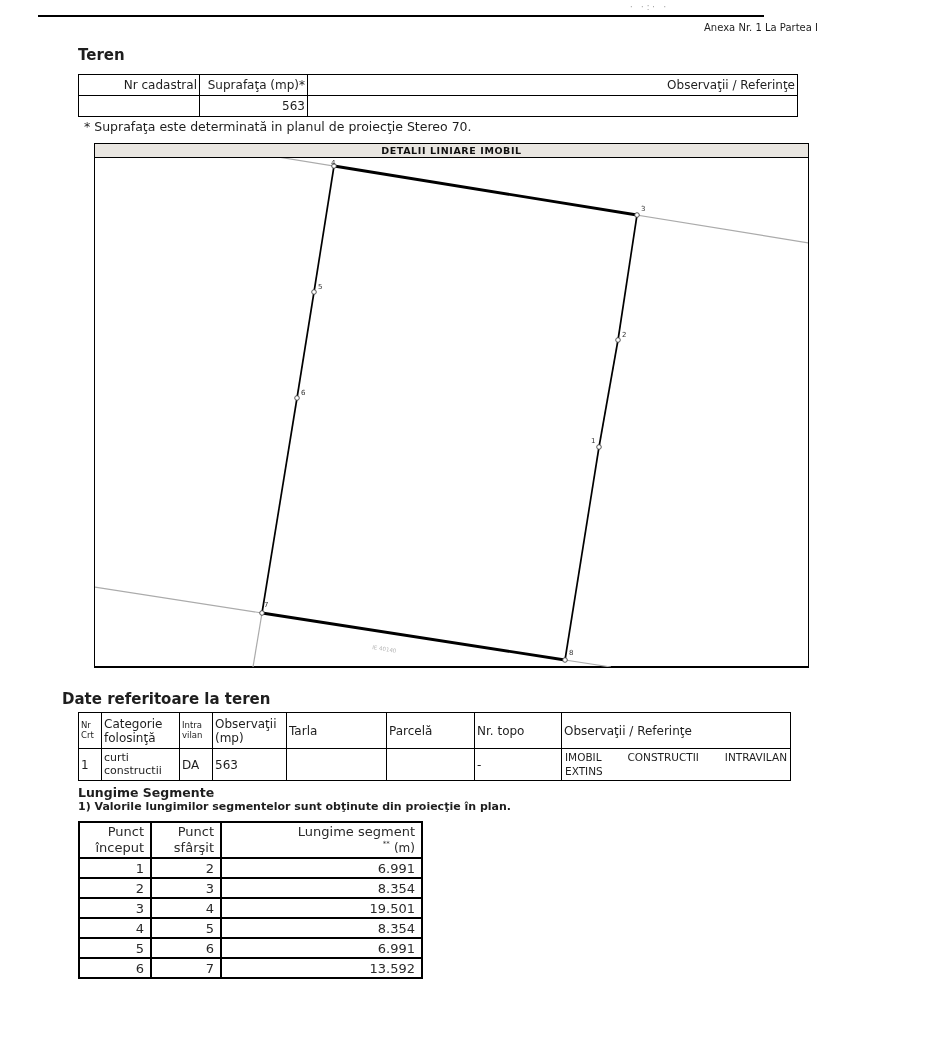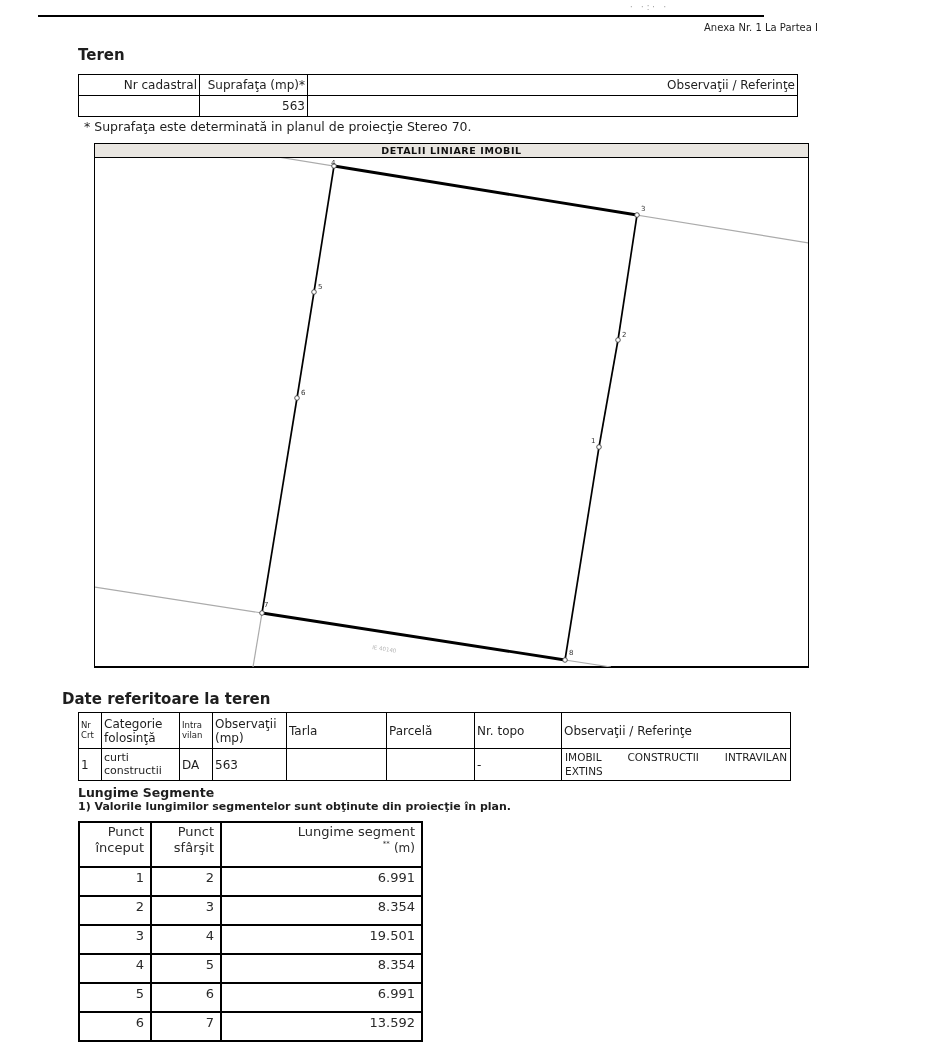--- a/index.html
+++ b/index.html
@@ -38,21 +38,21 @@
   .t2 .small-h{font-size:8.5px;line-height:1.15;}
   .t2 .row td{height:29px;}
   .t2 .cat-cell{font-size:11px;line-height:1.1;}
   .t2 .tarla-cell{position:relative;}
   .t2 .tarla-redacted{position:absolute;left:5px;bottom:-6px;font-size:8px;font-weight:bold;
     letter-spacing:1px;color:#1a1a1a;white-space:nowrap;}
   .t2 .obs-cell{text-align:left;vertical-align:top;font-size:10.5px;padding:1px 3px;line-height:1.35;}
   .t2 .obs-l1{display:flex;justify-content:space-between;}
   
   .t3{left:78px;top:821px;width:343px;font-size:13px;color:#2a2a2a;}
-  .t3 td{border:2px solid #000;text-align:right;padding:0 6px 9px 2px;}
+  .t3 td{border:2px solid #000;text-align:right;padding:0 6px 0 2px;}
   .t3 .hdr td{height:34px;vertical-align:middle;line-height:1.2;}
   .t3 .r td{height:18px;}
   .t3 .unit-marker{font-size:7px;vertical-align:top;}
   .t3 .unit{font-size:12px;}
 </style>
 </head>
 <body>
 
 <div>
 

